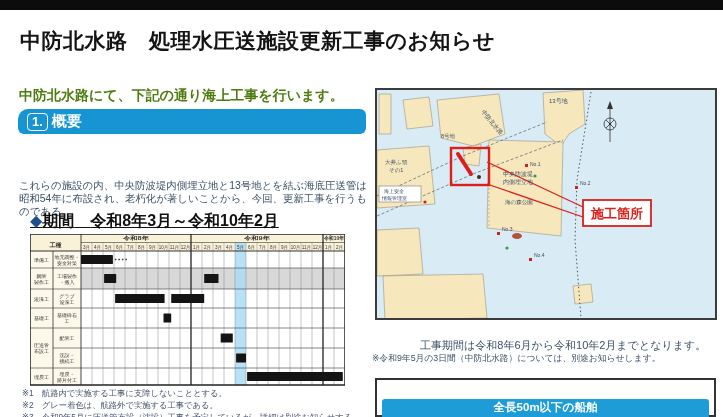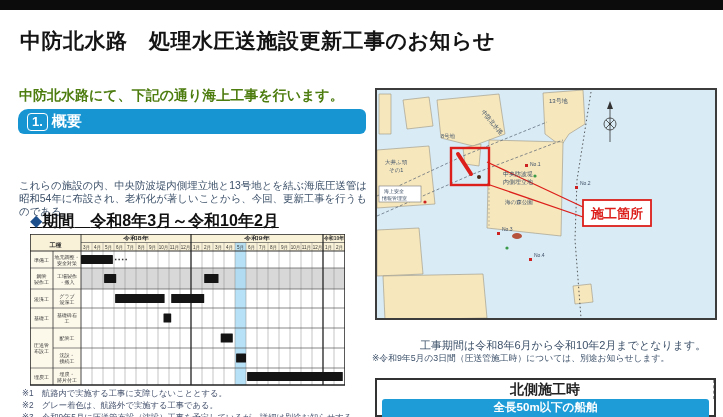--- a/index.html
+++ b/index.html
@@ -228,22 +228,21 @@
         <text x="203" y="95" font-size="5">No.2</text>
         <text x="125" y="141" font-size="5">No.3</text>
         <text x="157" y="167" font-size="5">No.4</text>
       </g>
     </svg>
   </div>
 
 
   <div class="notice">
     <div class="l12">工事期間は令和8年6月から令和10年2月までとなります。</div>
-    <div class="l3">※令和9年5月の3日間（圧送管施工時）については、別途お知らせします。</div>
+    <div class="l3">※令和9年5月の3日間（中防北水路）については、別途お知らせします。</div>
   </div>
 
   <div class="shiptable">
     <div class="shiphead">
-      <div class="hl">北側施工時</div>
     </div>
     <div class="shipband">全長50m以下の船舶</div>
   </div>
 </div>
 
 </body></html>

